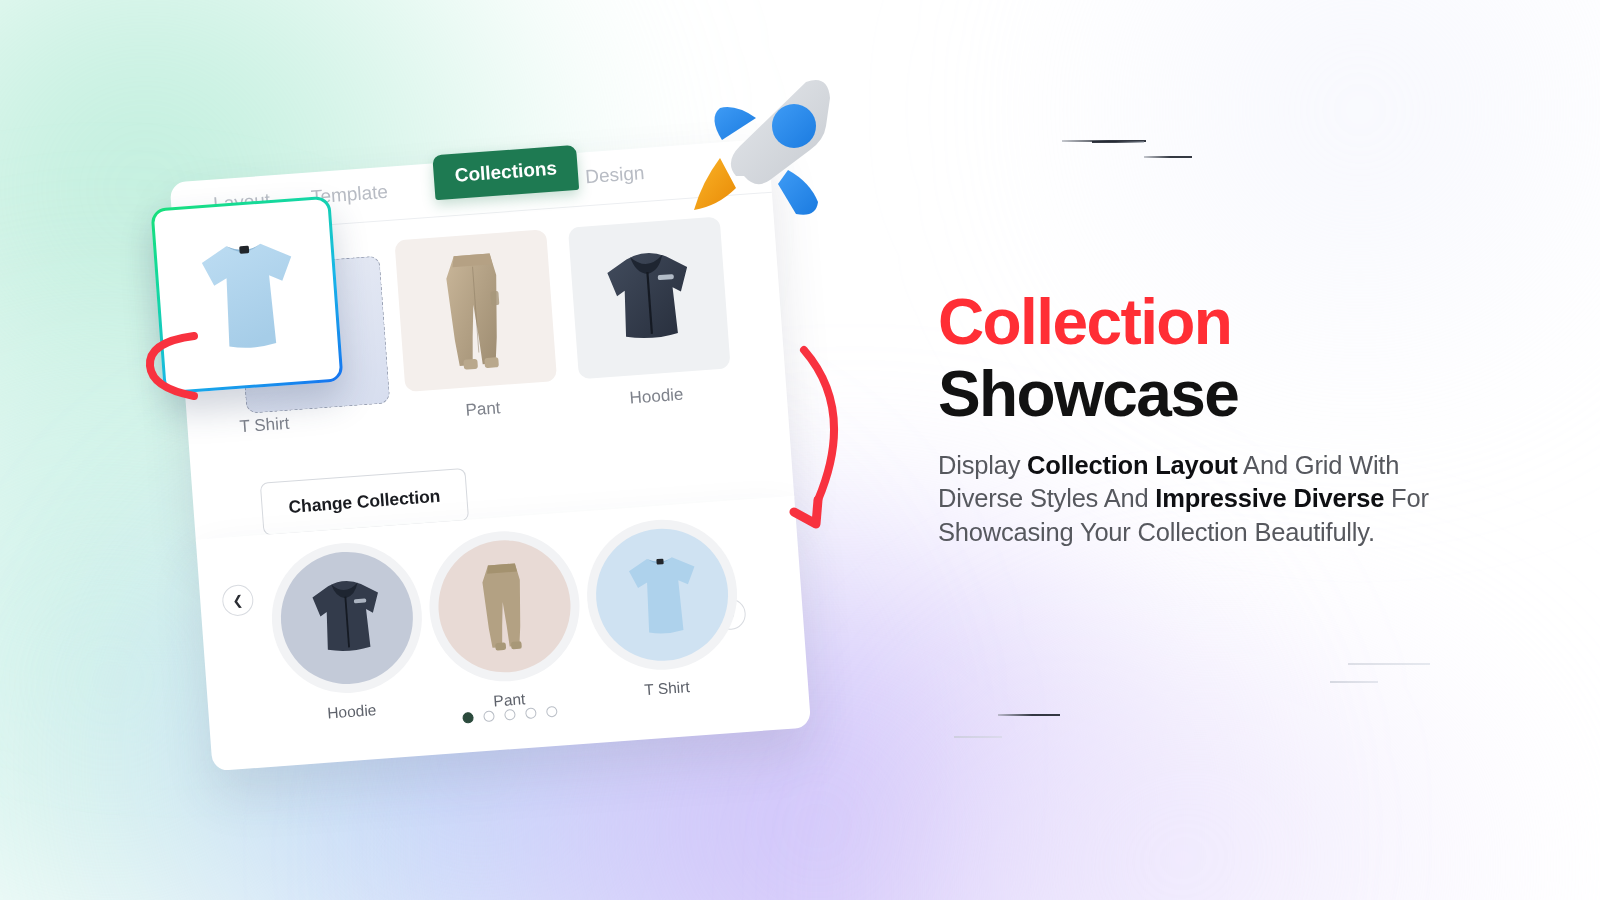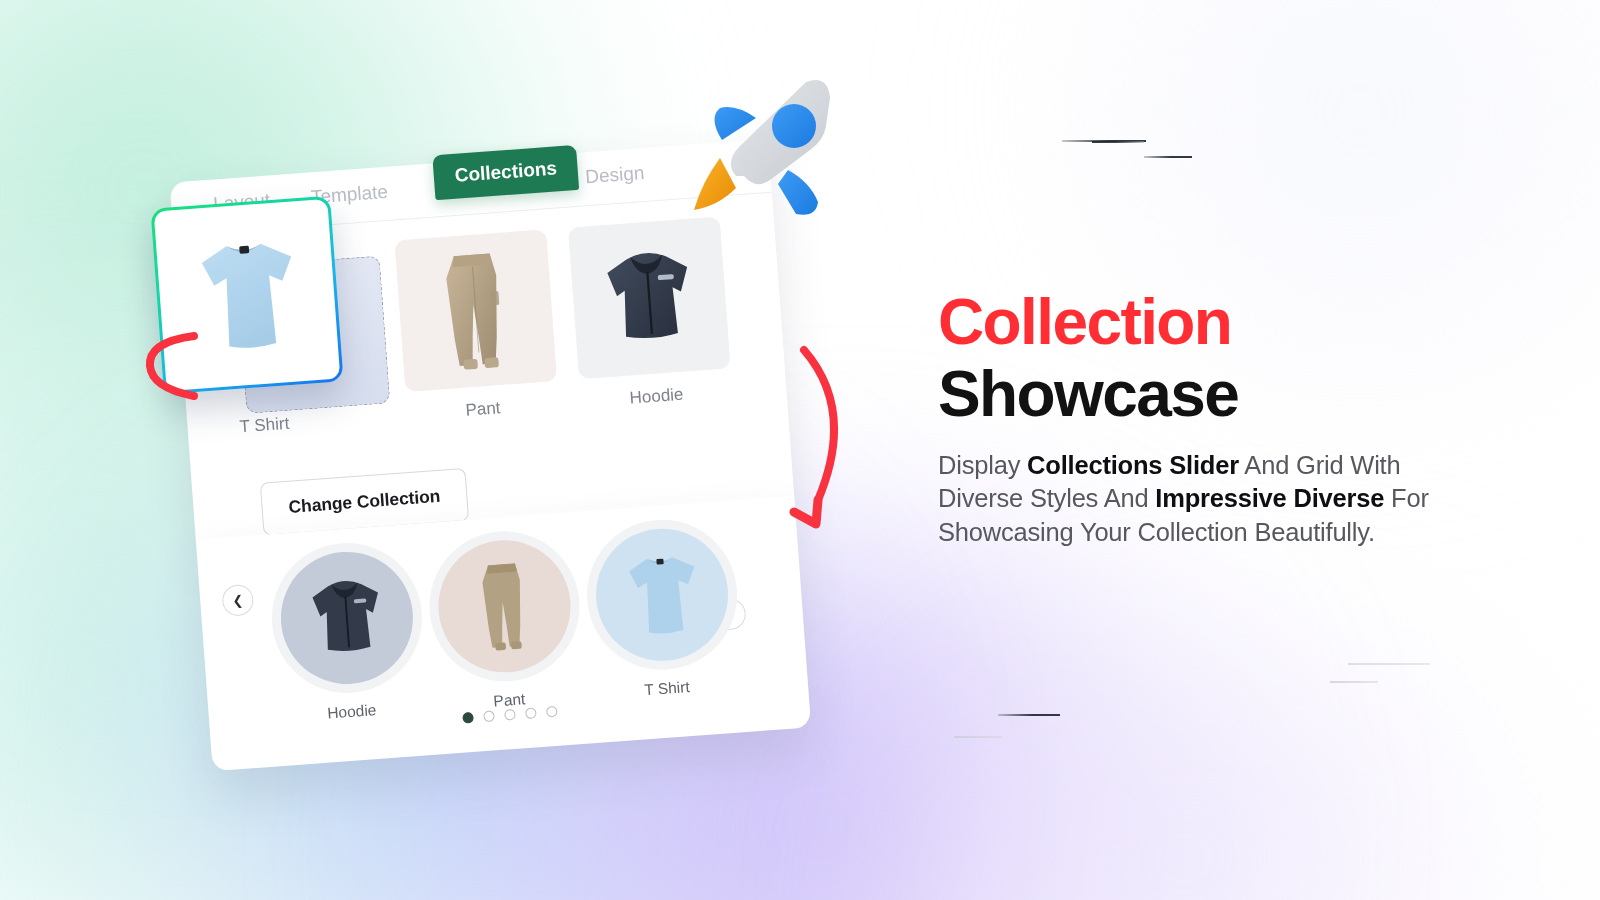--- a/index.html
+++ b/index.html
@@ -438,16 +438,16 @@
 
   <svg class="arrow-left" viewBox="0 0 96 78">
     <path d="M56 8 q-46 6 -44 30 q2 22 44 30" fill="none" stroke="#F8323F" stroke-width="8" stroke-linecap="round"></path>
   </svg>
 
   <div class="copy">
     <div class="headline">
       <span class="l1">Collection</span>
       <span class="l2">Showcase</span>
     </div>
-    <div class="subcopy"><span>Display </span><b>Collections Slider</b><span> And Grid With Diverse Styles And </span><b>Impressive Diverse</b><span> For Showcasing Your Collection Beautifully.</span></div>
+    <div class="subcopy"><span>Display </span><b>Collection Layout</b><span> And Grid With Diverse Styles And </span><b>Impressive Diverse</b><span> For Showcasing Your Collection Beautifully.</span></div>
   </div>
 
 </div>
 
 </body></html>

